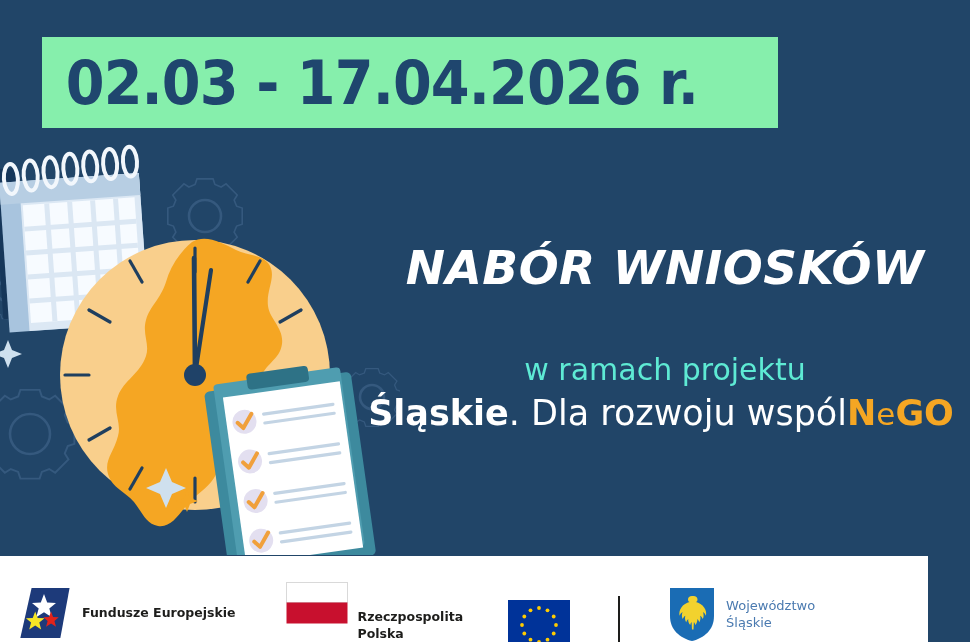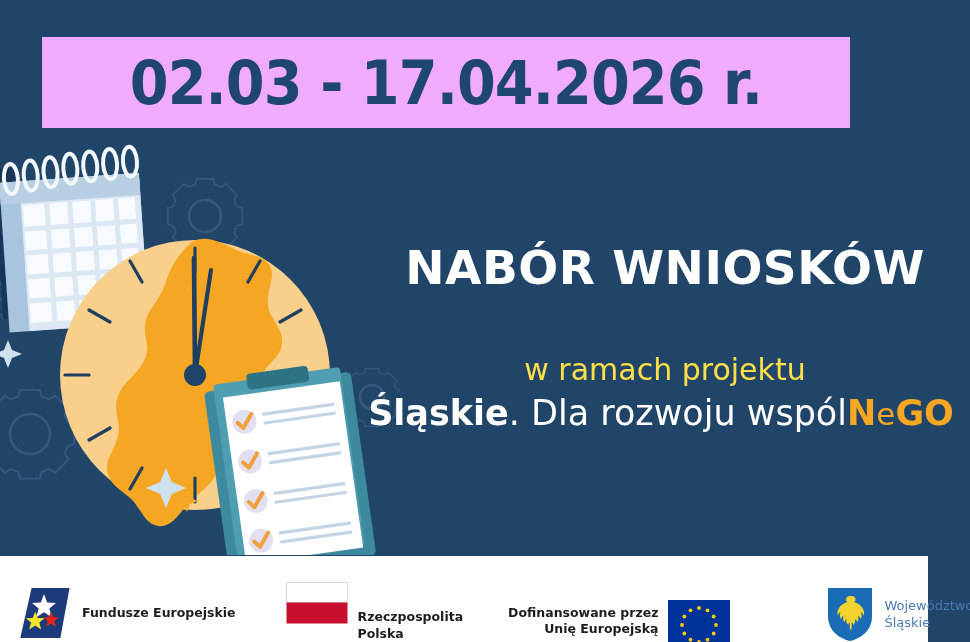--- a/index.html
+++ b/index.html
@@ -15,26 +15,26 @@
     background: #214568;
     font-family: "Liberation Sans", sans-serif;
     user-select: none;
   }
 
   
   .date-banner {
     position: absolute;
     left: 42px;
     top: 37px;
-    width: 808px;
+    width: 736px;
     height: 91px;
-    background: #f0abfc;
+    background: #86efac;
     display: flex;
     align-items: center;
-    justify-content: center;
+    justify-content: flex-start;
   }
   .date-banner .date-text {
     color: #1f466e;
     font-family: "DejaVu Sans", sans-serif;
     font-weight: bold;
     font-size: 60px;
     letter-spacing: -1px;
     white-space: nowrap;
     transform: scaleX(0.93);
   }
@@ -55,28 +55,29 @@
     left: 360px;
     top: 240px;
     width: 610px;
     text-align: center;
     color: #ffffff;
     font-family: "DejaVu Sans", sans-serif;
     font-weight: bold;
     font-size: 47px;
     letter-spacing: 0.5px;
     white-space: nowrap;
+    font-style: italic;
   }
   .subline {
     position: absolute;
     left: 360px;
     top: 352px;
     width: 610px;
     text-align: center;
-    color: #fde047;
+    color: #5eead4;
     font-family: "DejaVu Sans", sans-serif;
     font-weight: normal;
     font-size: 30px;
     white-space: nowrap;
   }
   .slogan {
     position: absolute;
     left: 352px;
     top: 394px;
     width: 618px;
@@ -309,24 +310,20 @@
         <rect x="0.5" y="0.5" width="61" height="20" fill="#ffffff" stroke="#d9d9d9" stroke-width="1"></rect>
         <rect x="0.5" y="20.5" width="61" height="21" fill="#c8102e"></rect>
       </svg>
       <div class="logo-caption" style="margin-left:10px;margin-top:46px;">
         <div>Rzeczpospolita</div>
         <div>Polska</div>
       </div>
     </div>
 
     <div class="logo-block" style="margin-left:45px;">
-      <div class="logo-caption right-align" style="margin-right:10px;">
-        <div>Dofinansowane przez</div>
-        <div>Unię Europejską</div>
-      </div>
       <svg width="62" height="42" viewBox="0 0 62 42">
         <rect x="0" y="0" width="62" height="42" fill="#003399"></rect>
         <g fill="#ffcc00">
           <circle cx="31" cy="8" r="1.9"></circle>
           <circle cx="39.5" cy="10.3" r="1.9"></circle>
           <circle cx="45.7" cy="16.5" r="1.9"></circle>
           <circle cx="48" cy="25" r="1.9"></circle>
           <circle cx="45.7" cy="33.5" r="1.9"></circle>
           <circle cx="39.5" cy="39.7" r="1.9"></circle>
           <circle cx="31" cy="42" r="1.9"></circle>

